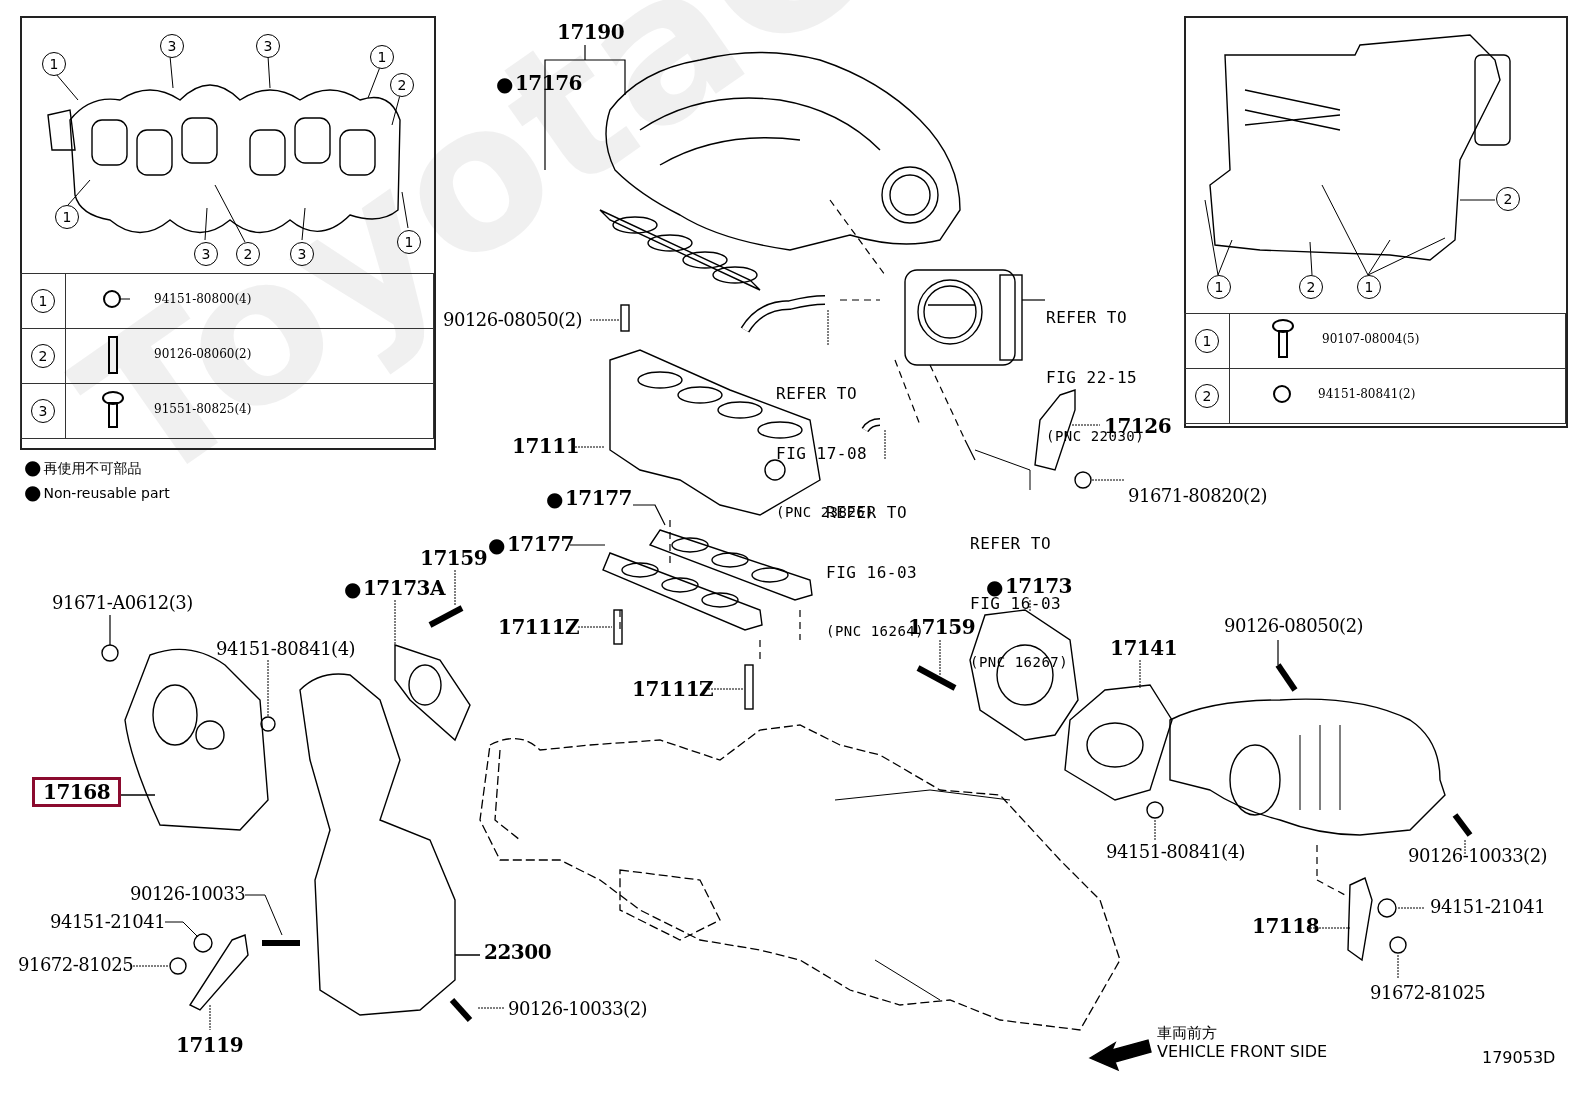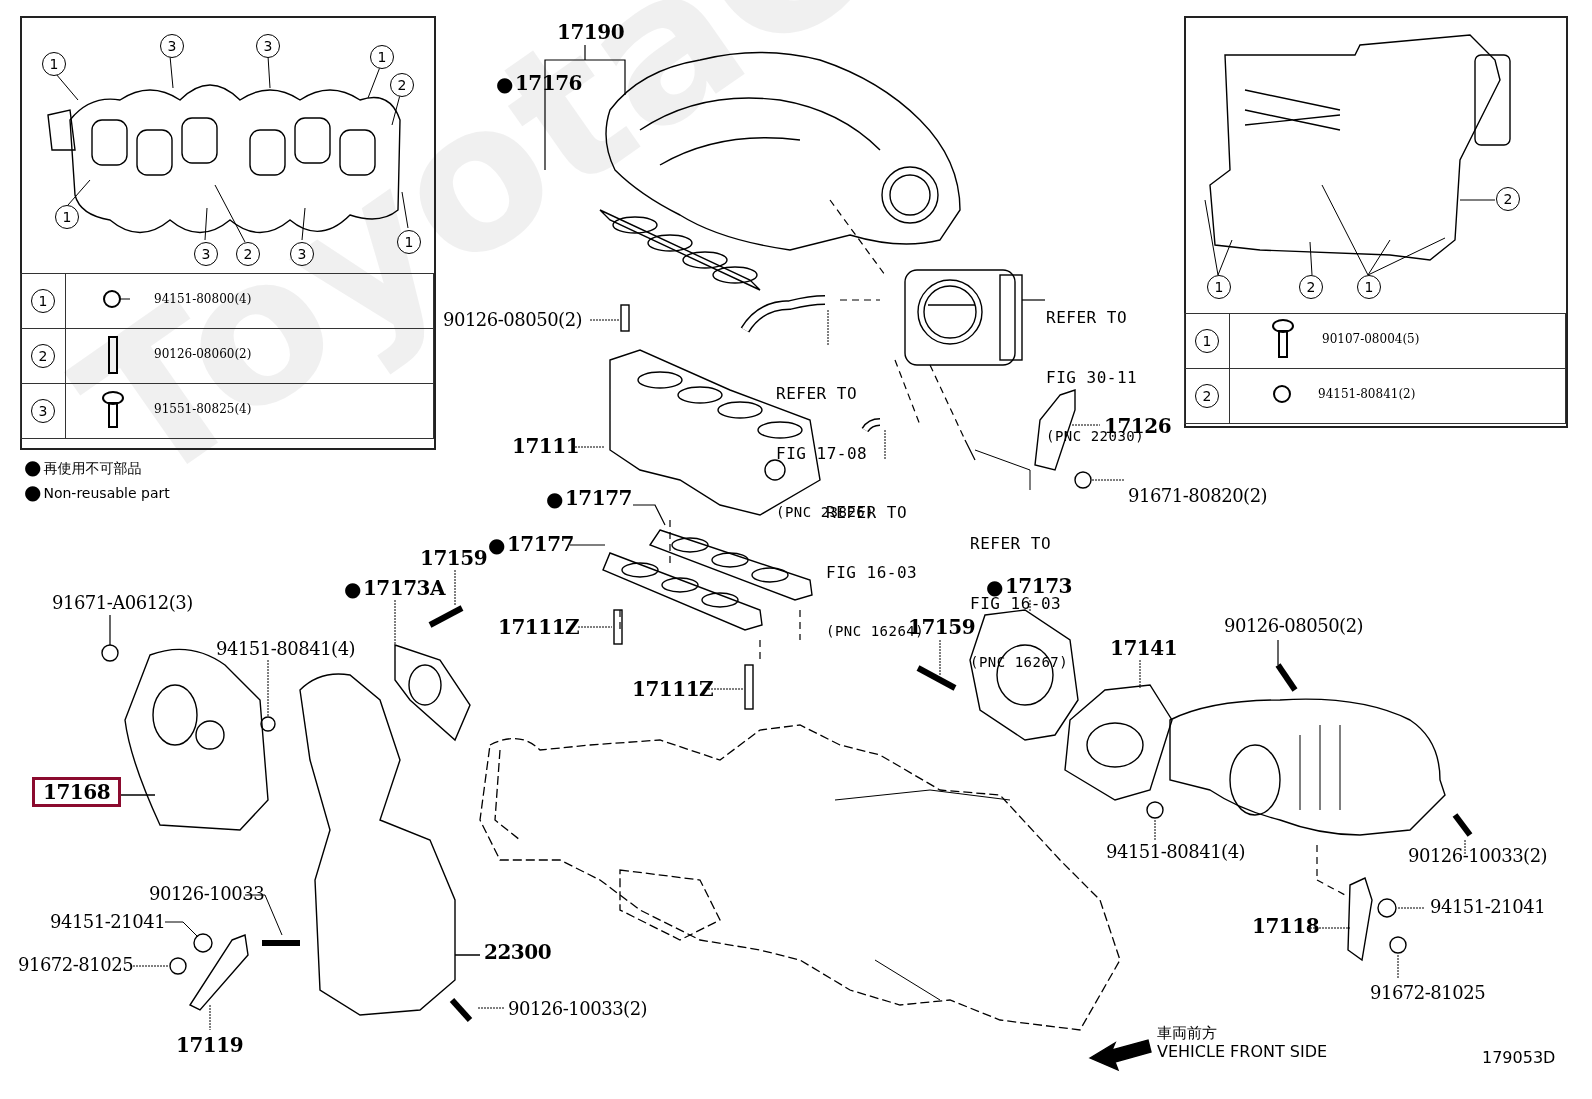--- a/index.html
+++ b/index.html
@@ -314,41 +314,41 @@
   <div class="lbl" style="left:512px;top:436px;">17111</div>
   <div class="lbl dot" style="left:546px;top:488px;">17177</div>
   <div class="lbl dot" style="left:488px;top:534px;">17177</div>
   <div class="lbl" style="left:420px;top:548px;">17159</div>
   <div class="lbl dot" style="left:344px;top:578px;">17173A</div>
   <div class="lbl" style="left:498px;top:617px;">17111Z</div>
   <div class="lbl" style="left:632px;top:679px;">17111Z</div>
   <div class="lbl sm" style="left:52px;top:594px;">91671-A0612(3)</div>
   <div class="lbl sm" style="left:216px;top:640px;">94151-80841(4)</div>
   <div class="lbl hl" style="left: 32px; top: 777px; border-color: rgb(139, 10, 46);">17168</div>
-  <div class="lbl sm" style="left:130px;top:885px;margin-left:19px;">90126-10033</div>
+  <div class="lbl sm" style="left:130px;top:885px;">90126-10033</div>
   <div class="lbl sm" style="left:50px;top:913px;">94151-21041</div>
   <div class="lbl sm" style="left:18px;top:956px;">91672-81025</div>
   <div class="lbl" style="left:176px;top:1035px;">17119</div>
   <div class="lbl" style="left:484px;top:942px;">22300</div>
   <div class="lbl sm" style="left:508px;top:1000px;">90126-10033(2)</div>
   <div class="lbl" style="left:1104px;top:416px;">17126</div>
   <div class="lbl sm" style="left:1128px;top:471px;margin-top:16px;">91671-80820(2)</div>
   <div class="lbl dot" style="left:986px;top:576px;">17173</div>
   <div class="lbl" style="left:908px;top:617px;">17159</div>
   <div class="lbl" style="left:1110px;top:638px;">17141</div>
   <div class="lbl sm" style="left:1224px;top:617px;">90126-08050(2)</div>
   <div class="lbl sm" style="left:1106px;top:843px;">94151-80841(4)</div>
   <div class="lbl sm" style="left:1408px;top:847px;">90126-10033(2)</div>
   <div class="lbl" style="left:1252px;top:916px;">17118</div>
   <div class="lbl sm" style="left:1430px;top:898px;">94151-21041</div>
   <div class="lbl sm" style="left:1370px;top:984px;">91672-81025</div>
 
   <div class="mono" style="left:1046px;top:268px;">
     <div>REFER TO</div>
-    <div>FIG 30-11</div>
+    <div>FIG 22-15</div>
     <div style="font-size:14px">(PNC 22030)</div>
   </div>
   <div class="mono" style="left:776px;top:344px;">
     <div>REFER TO</div>
     <div>FIG 17-08</div>
     <div style="font-size:14px">(PNC 23826)</div>
   </div>
   <div class="mono" style="left:826px;top:463px;">
     <div>REFER TO</div>
     <div>FIG 16-03</div>

